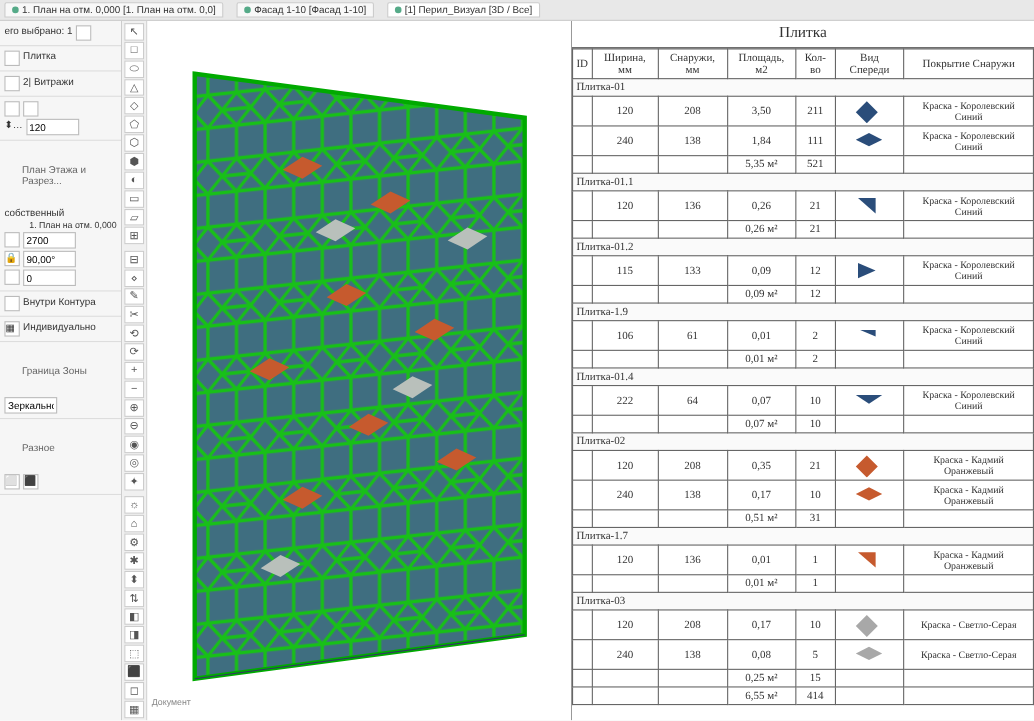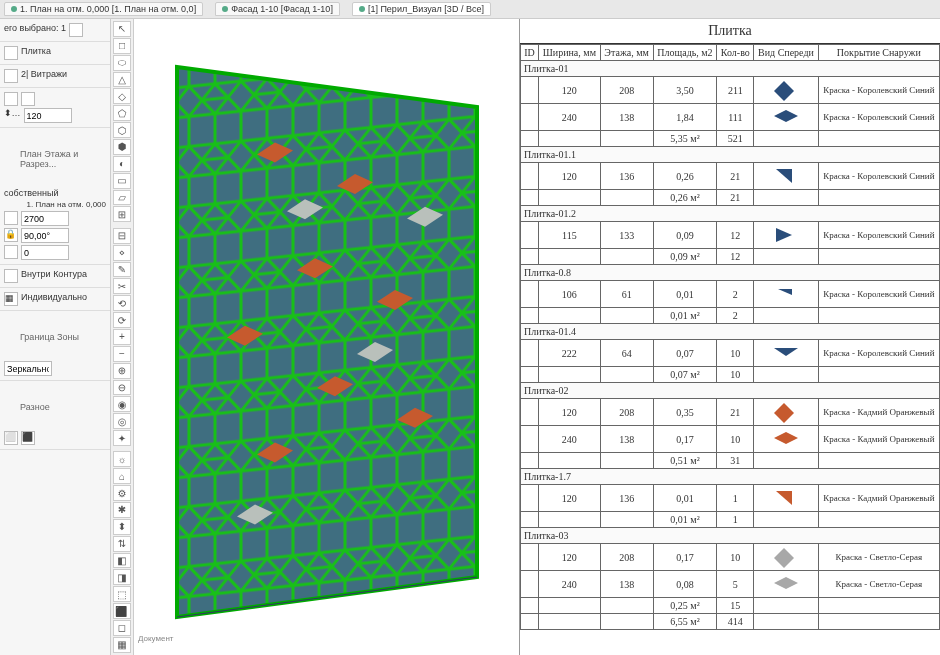--- a/index.html
+++ b/index.html
@@ -200,21 +200,21 @@
       <div style="position:absolute;left:4px;bottom:12px;font-size:8px;color:#888">Документ</div>
     </div>
 
     <div class="tablepane">
       <div class="ttitle">Плитка</div>
       <table class="sched">
         <thead>
             <tr>
               <th>ID</th>
               <th>Ширина, мм</th>
-              <th>Этажа, мм</th>
+              <th>Снаружи, мм</th>
               <th>Площадь, м2</th>
               <th>Кол-во</th>
               <th>Вид Спереди</th>
               <th>Покрытие Снаружи</th>
             </tr>
           </thead>
         <tbody>
             <tr class="grp">
               <td colspan="7">Плитка-01</td>
             </tr>
@@ -289,21 +289,21 @@
             <tr>
               <td></td>
               <td></td>
               <td></td>
               <td>0,09 м²</td>
               <td>12</td>
               <td></td>
               <td></td>
             </tr>
             <tr class="grp">
-              <td colspan="7">Плитка-0.8</td>
+              <td colspan="7">Плитка-1.9</td>
             </tr>
             <tr>
               <td></td>
               <td>106</td>
               <td>61</td>
               <td>0,01</td>
               <td>2</td>
               <td><svg width="28" height="22" class="shape">
                   <polygon points="6,6 20,6 20,12" fill="#2a4d7a"></polygon>
                 </svg></td>

